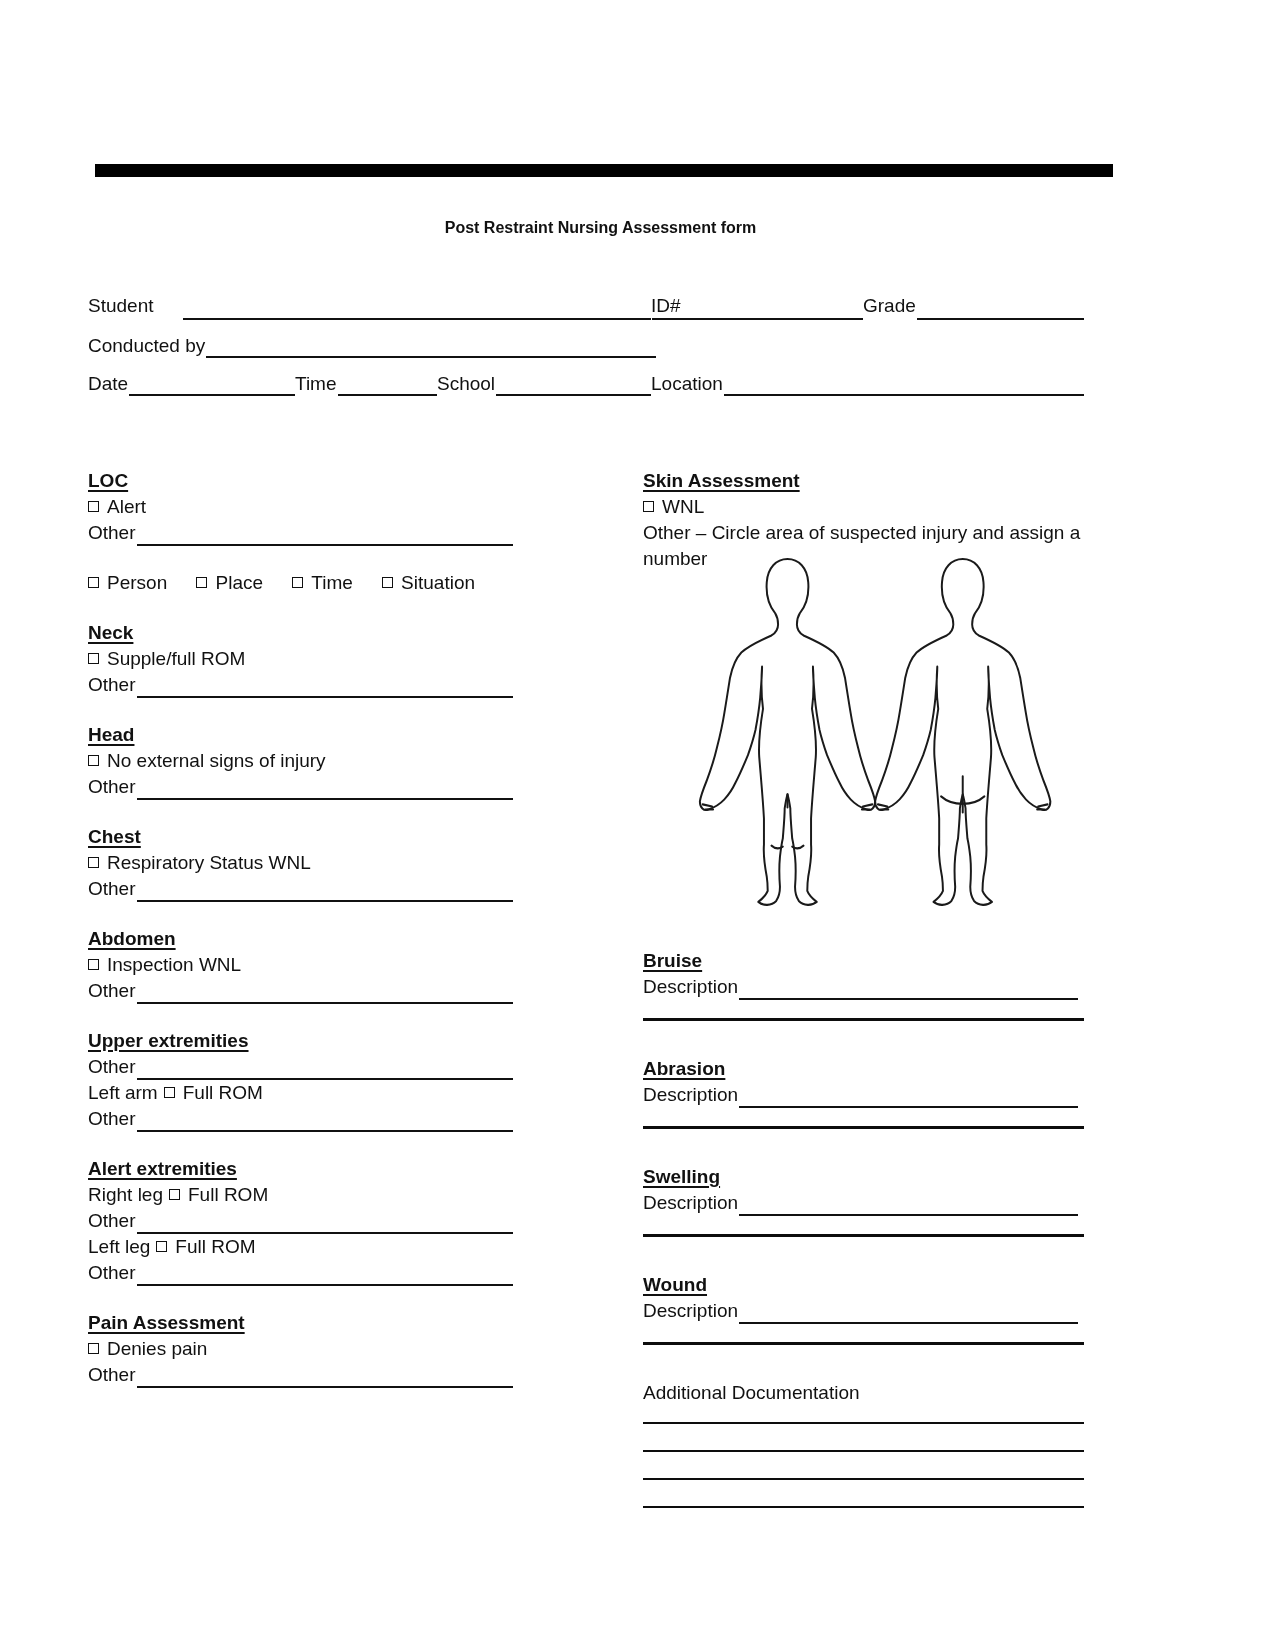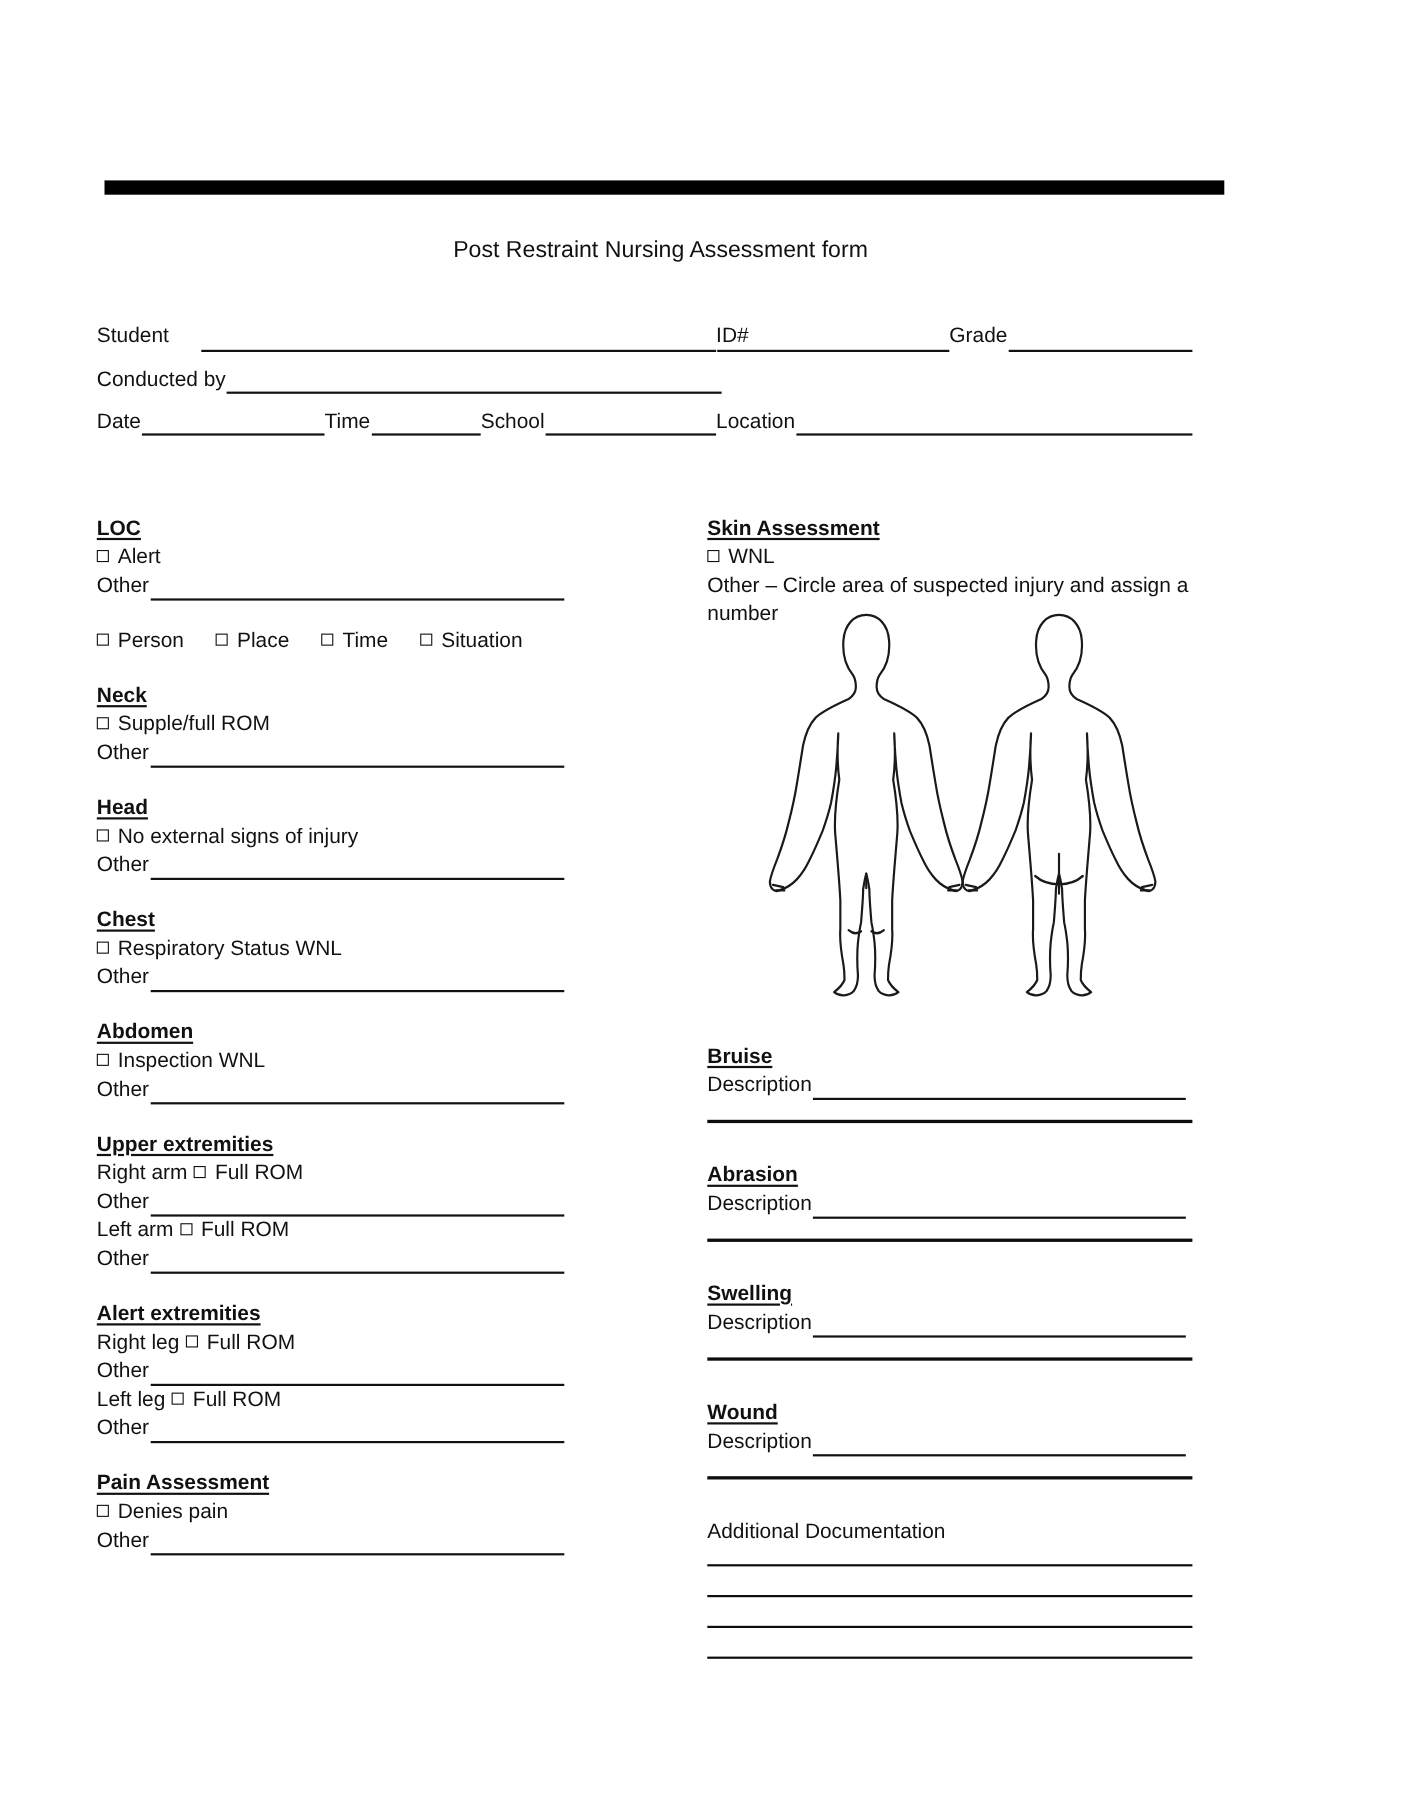--- a/index.html
+++ b/index.html
@@ -2,21 +2,21 @@
 <html><head>
 <meta charset="utf-8">
 <style>
   html,body{margin:0;padding:0;background:#ffffff;}
   #page{
     position:relative;width:1275px;height:1650px;background:#fff;
     font-family:"Liberation Sans",sans-serif;color:#111;font-size:19px;overflow:hidden;
   }
   .topbar{position:absolute;left:95px;top:164px;width:1018px;height:13px;background:#000;}
   .doc-title{position:absolute;left:88px;top:215px;width:1025px;text-align:center;
-    font-weight:normal;font-size:21px;line-height:26px;}
+    font-weight:bold;font-size:16px;line-height:26px;}
 
   
   .hdr{position:absolute;left:88px;top:293px;width:996px;}
   .hrow{display:flex;line-height:25px;margin-bottom:13px;}
   .field{display:flex;}
   .lbl{white-space:nowrap;}
   .fill{flex:1;border-bottom:2.2px solid #111;margin-left:1px;}
   .w-student{width:563px;gap:28px;}.w-id{width:212px;flex-direction:column;}.w-grade{width:221px;}
   .w-date{width:207px;}.w-time{width:142px;}.w-school{width:214px;}.w-location{width:433px;}
   .w-conducted{width:568px;}
@@ -147,21 +147,20 @@
       <div class="sec-title">Abdomen</div>
       <div><span class="cb"></span><span>Inspection WNL</span></div>
       <div class="line-row">
           <span class="lbl">Other</span>
           <span class="fill"></span>
         </div>
     </div>
 
     <div class="sec">
       <div class="sec-title">Upper extremities</div>
-      <div><span>Right arm</span><span class="cb cb2"></span><span>Full ROM</span></div>
       <div class="line-row">
           <span class="lbl">Other</span>
           <span class="fill"></span>
         </div>
       <div><span>Left arm</span><span class="cb cb2"></span><span>Full ROM</span></div>
       <div class="line-row">
           <span class="lbl">Other</span>
           <span class="fill"></span>
         </div>
     </div>

